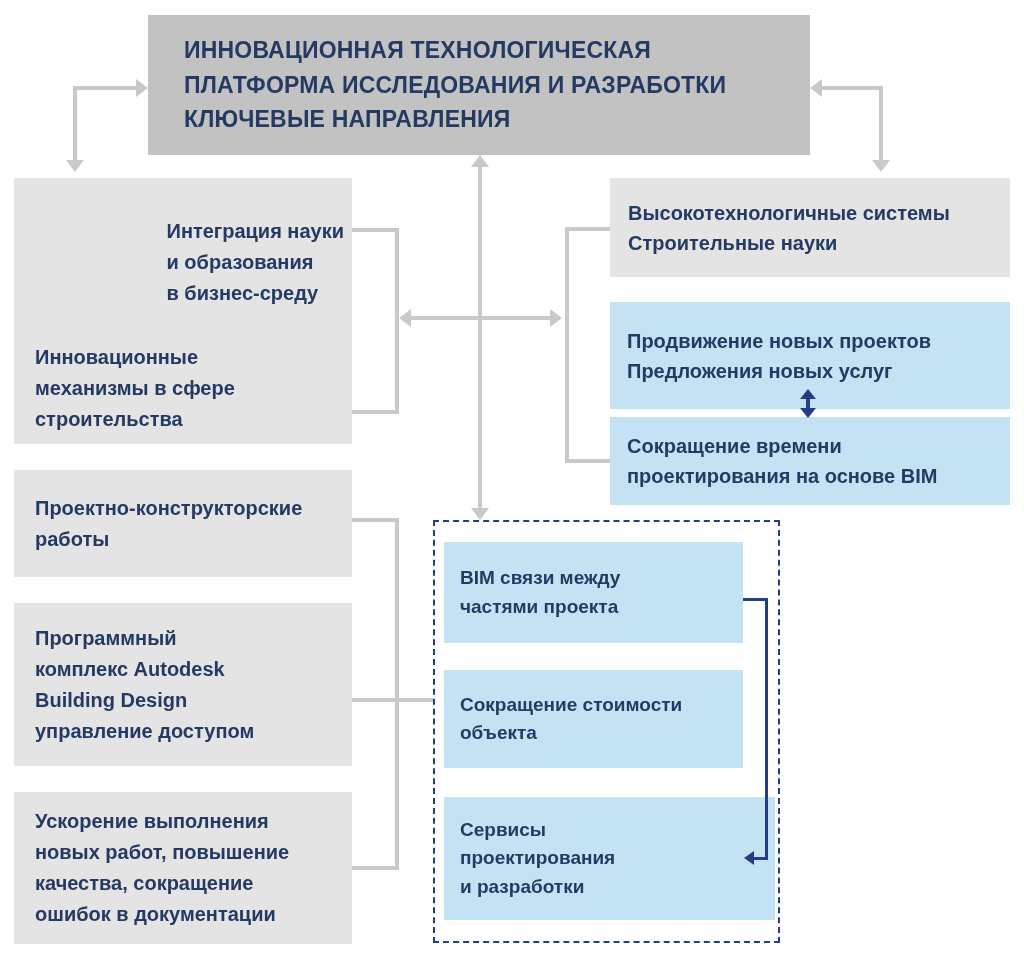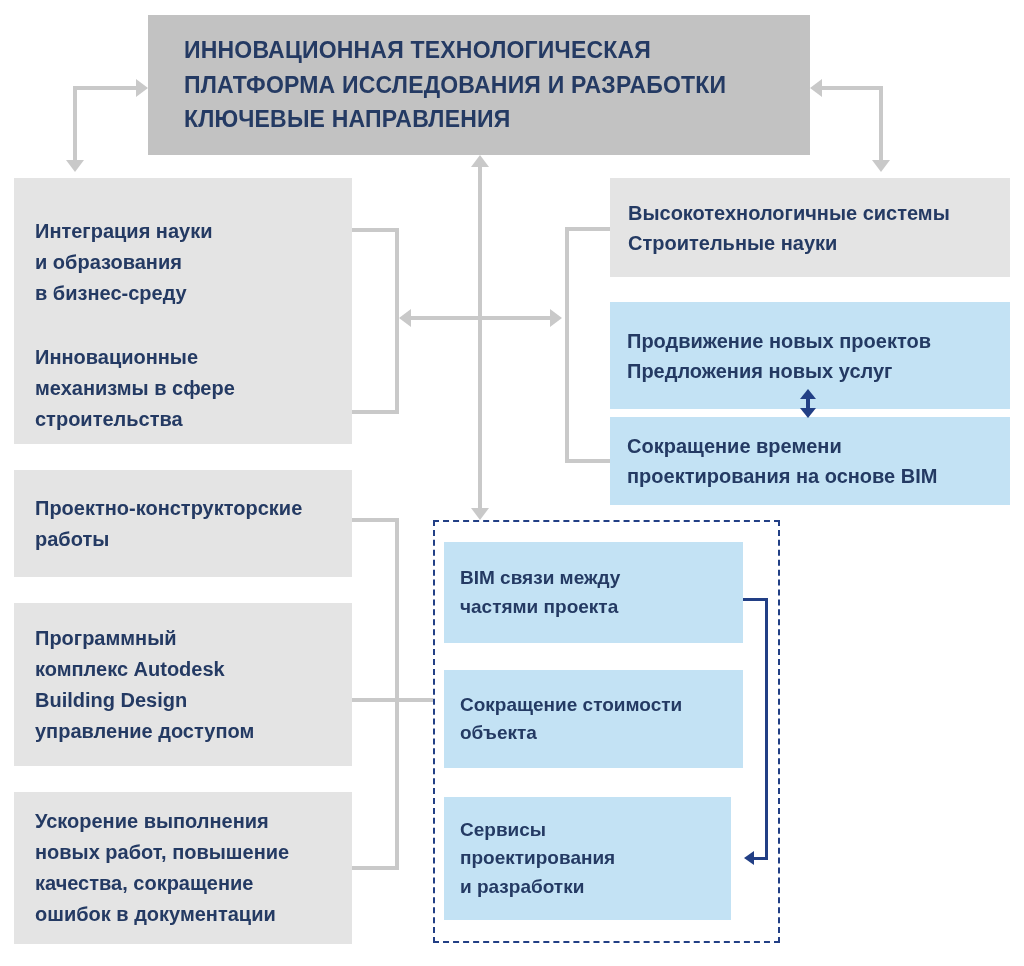--- a/index.html
+++ b/index.html
@@ -48,21 +48,21 @@
 <body>
 
 <div id="canvas">
 
   <div class="node title" style="left:148px;top:15px;width:662px;height:140px;">
     <span class="txt">ИННОВАЦИОННАЯ ТЕХНОЛОГИЧЕСКАЯ
 ПЛАТФОРМА ИССЛЕДОВАНИЯ И РАЗРАБОТКИ
 КЛЮЧЕВЫЕ НАПРАВЛЕНИЯ</span>
   </div>
 
-  <div class="node gray body-box" style="left:14px;top:178px;width:338px;height:168px;">
+  <div class="node gray body-box" style="left:14px;top:178px;width:338px;height:168px;justify-content:flex-end;">
     <span class="txt">Интеграция науки
 и образования
 в бизнес-среду</span>
   </div>
   <div class="node gray body-box" style="left:14px;top:332px;width:338px;height:112px;">
     <span class="txt">Инновационные
 механизмы в сфере
 строительства</span>
   </div>
   <div class="node gray body-box" style="left:14px;top:470px;width:338px;height:107px;">
@@ -98,21 +98,21 @@
   <div class="dashed-group"></div>
 
   <div class="node blue bim-box" style="left:444px;top:542px;width:299px;height:101px;">
     <span class="txt">BIM связи между
 частями проекта</span>
   </div>
   <div class="node blue bim-box" style="left:444px;top:670px;width:299px;height:98px;">
     <span class="txt">Сокращение стоимости
 объекта</span>
   </div>
-  <div class="node blue bim-box" style="left:444px;top:797px;width:287px;height:123px;">
+  <div class="node blue bim-box" style="left:444px;top:797px;width:331px;height:123px;">
     <span class="txt">Сервисы
 проектирования
 и разработки</span>
   </div>
 
   <div>
     <div class="ar ar-right-g" style="left:136px;top:79px;"></div>
     <div class="gline" style="left:75px;top:86px;width:61px;height:4px;"></div>
     <div class="gline" style="left:73px;top:86px;width:4px;height:74px;"></div>
     <div class="ar ar-down-g" style="left:66px;top:160px;"></div>

